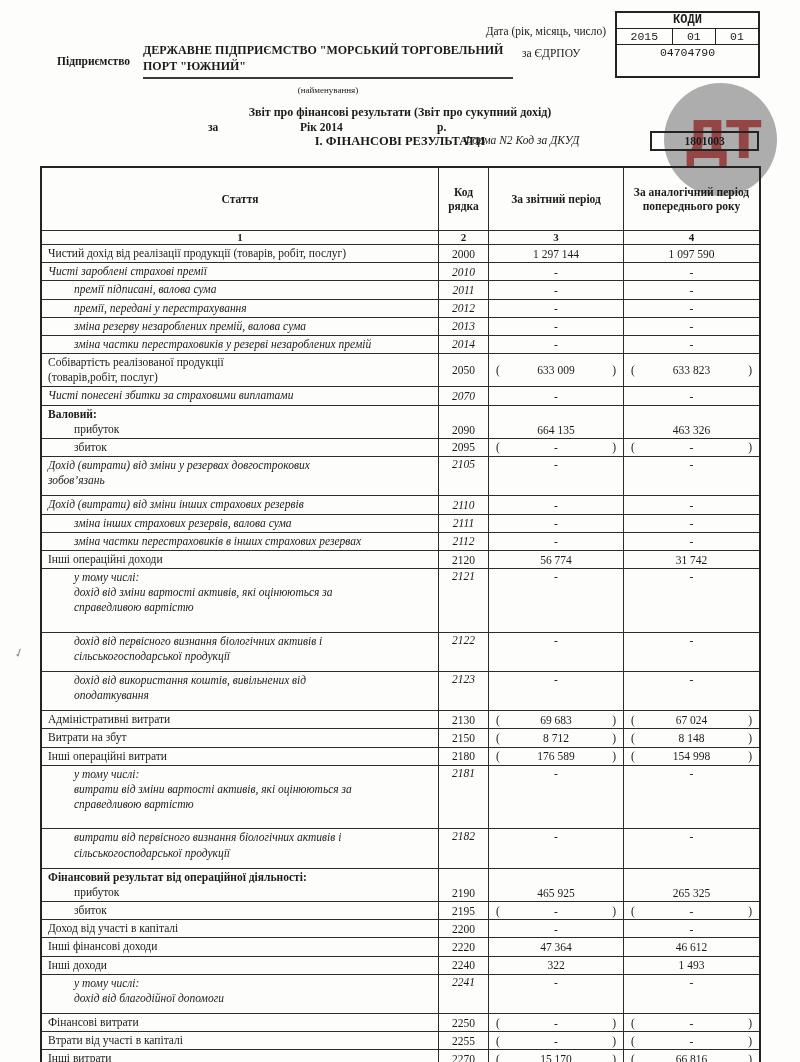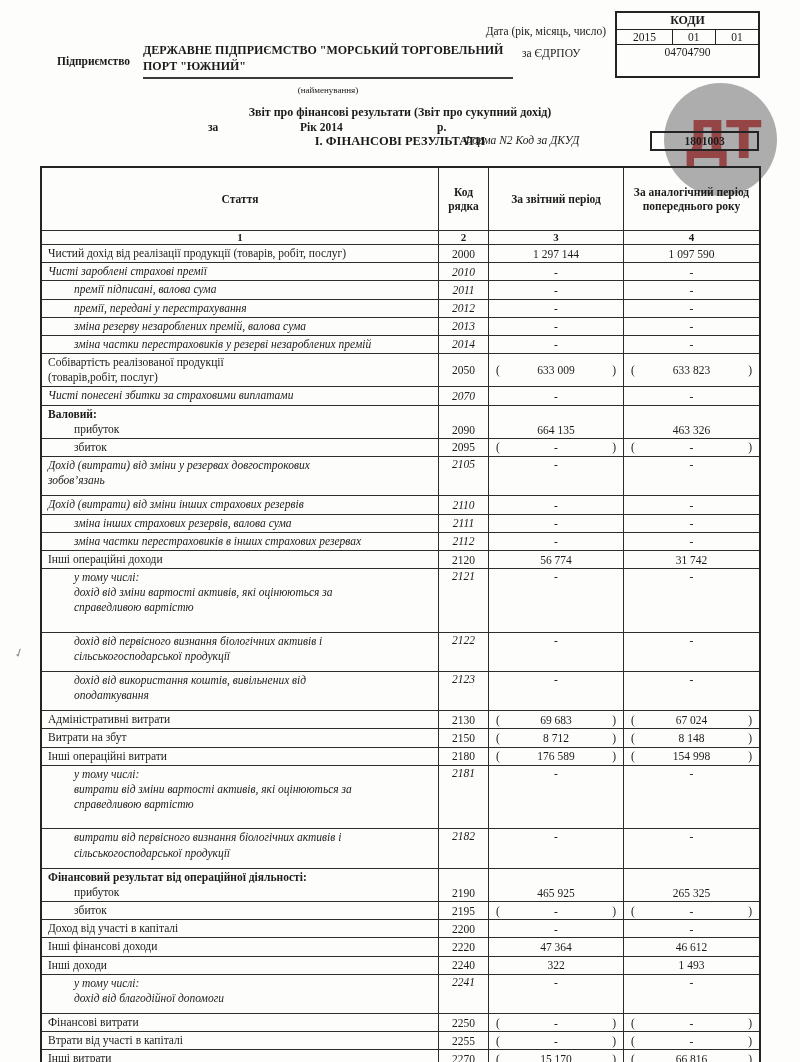--- a/index.html
+++ b/index.html
@@ -7,21 +7,21 @@
         font-family:"Liberation Serif",serif;color:#1b1b1b;overflow:hidden;}
 
   
   .watermark{position:absolute;left:664px;top:83px;width:113px;height:113px;border-radius:50%;
              background:#9c9c9c;opacity:.82;display:flex;align-items:center;justify-content:center;
              font-family:"DejaVu Sans",sans-serif;font-weight:bold;font-size:52px;color:#7f1d1d;
              letter-spacing:-4px;z-index:0;}
 
   
   .date-label{position:absolute;top:25px;right:194px;font-size:11.5px;}
-  .codes-box{position:absolute;left:615px;top:11px;width:141px;border:2px solid #232323;background:transparent;z-index:2;}
+  .codes-box{position:absolute;left:615px;top:11px;width:141px;border:2px solid #232323;background:transparent;z-index:2;font-family:Liberation Mono, monospace;}
   .codes-title{text-align:center;font-weight:bold;font-size:12px;border-bottom:1.5px solid #232323;padding:0 0 1px;}
   .codes-cells{display:flex;border-bottom:1.5px solid #232323;}
   .codes-cell{text-align:center;font-size:11.5px;padding:1px 0;border-right:1.5px solid #232323;}
   .codes-cell.cy{flex:1.3;} .codes-cell.cm{flex:1;} .codes-cell.cd{flex:1;border-right:none;}
   .codes-edrpou{height:30px;text-align:center;font-size:11.5px;padding-top:1px;}
 
   .ent-label{position:absolute;left:57px;top:55px;font-size:11.5px;font-weight:bold;}
   .ent-name{position:absolute;left:143px;top:43px;width:370px;font-weight:bold;font-size:12px;
             line-height:1.3;border-bottom:2px solid #3a3a3a;padding-bottom:3px;}
   .edrpou-label{position:absolute;left:522px;top:47px;font-size:11.5px;}

